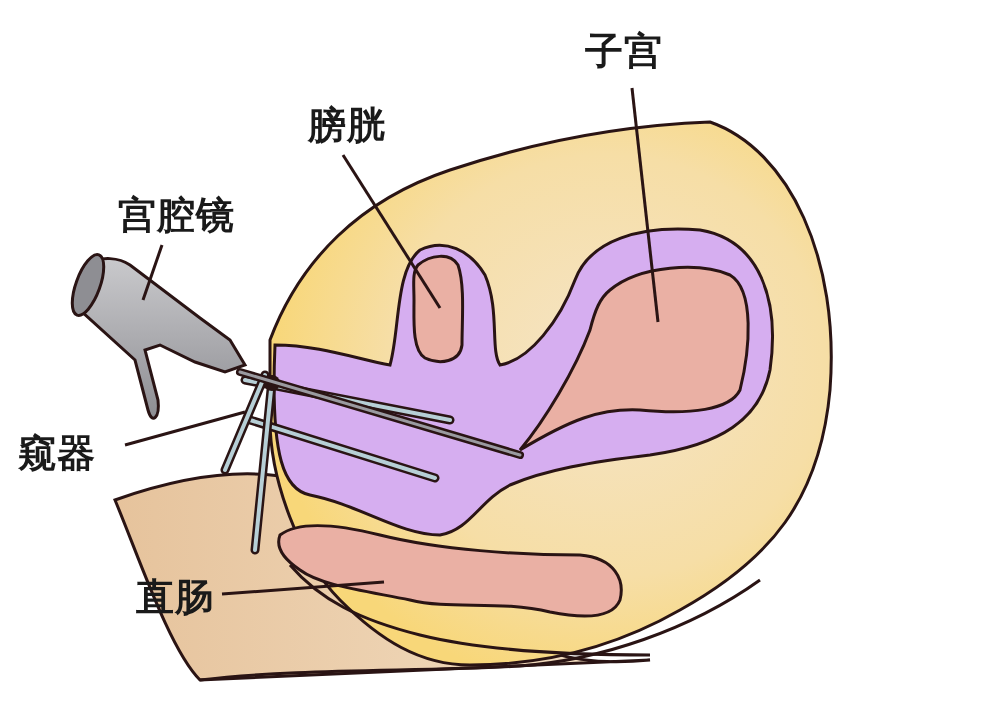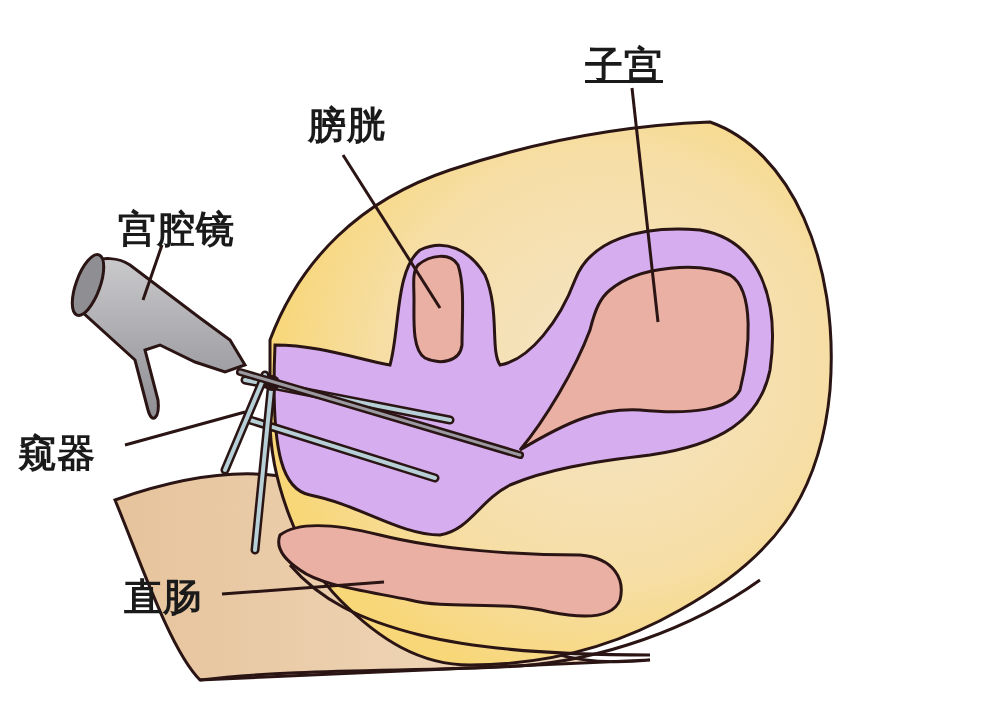--- a/index.html
+++ b/index.html
@@ -62,17 +62,17 @@
     <ellipse cx="88" cy="285" rx="12" ry="32" transform="rotate(20 88 285)" fill="#8e8e93" stroke="#2a1414" stroke-width="3"></ellipse>
   </g>
 
   <line x1="632" y1="88" x2="658" y2="322" stroke="#2a1414" stroke-width="3"></line>
   <line x1="343" y1="155" x2="440" y2="308" stroke="#2a1414" stroke-width="3"></line>
   <line x1="162" y1="245" x2="143" y2="300" stroke="#2a1414" stroke-width="3"></line>
   <line x1="125" y1="445" x2="245" y2="412" stroke="#2a1414" stroke-width="3"></line>
   <line x1="222" y1="594" x2="384" y2="582" stroke="#2a1414" stroke-width="3"></line>
 </svg>
 
-<div class="label" style="left:585px; top:40px;text-decoration:underline;">子宫</div>
+<div class="label" style="left:585px; top:26px;">子宫</div>
 <div class="label" style="left:308px; top:100px;">膀胱</div>
-<div class="label" style="left:118px; top:204px;">宫腔镜</div>
+<div class="label" style="left:118px; top:190px;">宫腔镜</div>
 <div class="label" style="left:18px; top:428px;text-align:center;">窥器</div>
-<div class="label" style="left:124px; top:572px;">直肠</div>
+<div class="label" style="left:136px; top:572px;">直肠</div>
 
 </body></html>

